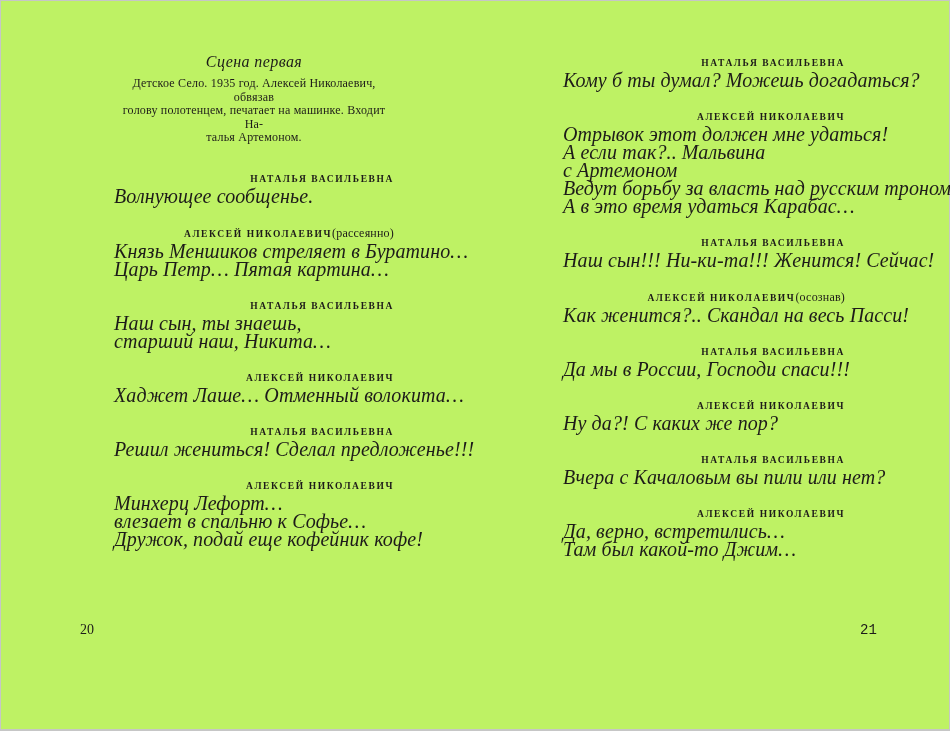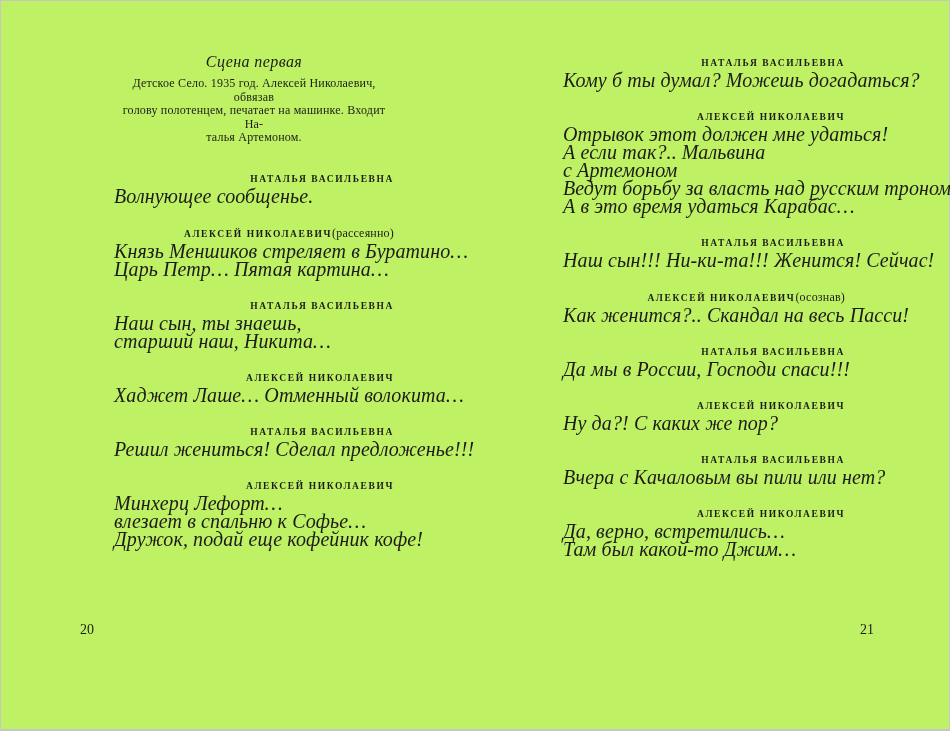--- a/index.html
+++ b/index.html
@@ -56,21 +56,21 @@
     font-size: 20px; line-height: 18px;
     white-space: nowrap;
     letter-spacing: 0.1px;
     font-style: italic;
   }
   .pagenum {
     position: absolute;
     font-size: 14px; line-height: 14px;
   }
   .pagenum-left  { left: 79px;  top: 622px; }
-  .pagenum-right { left: 859px; top: 622px; }
+  .pagenum-right { left: 859px; top: 622px; font-family: Liberation Mono, monospace; }
 </style>
 </head>
 <body>
 
 <div class="sheet">
 
   <main class="page page-left">
     <h2 class="title">Сцена первая</h2>
 
     <div class="stage">

